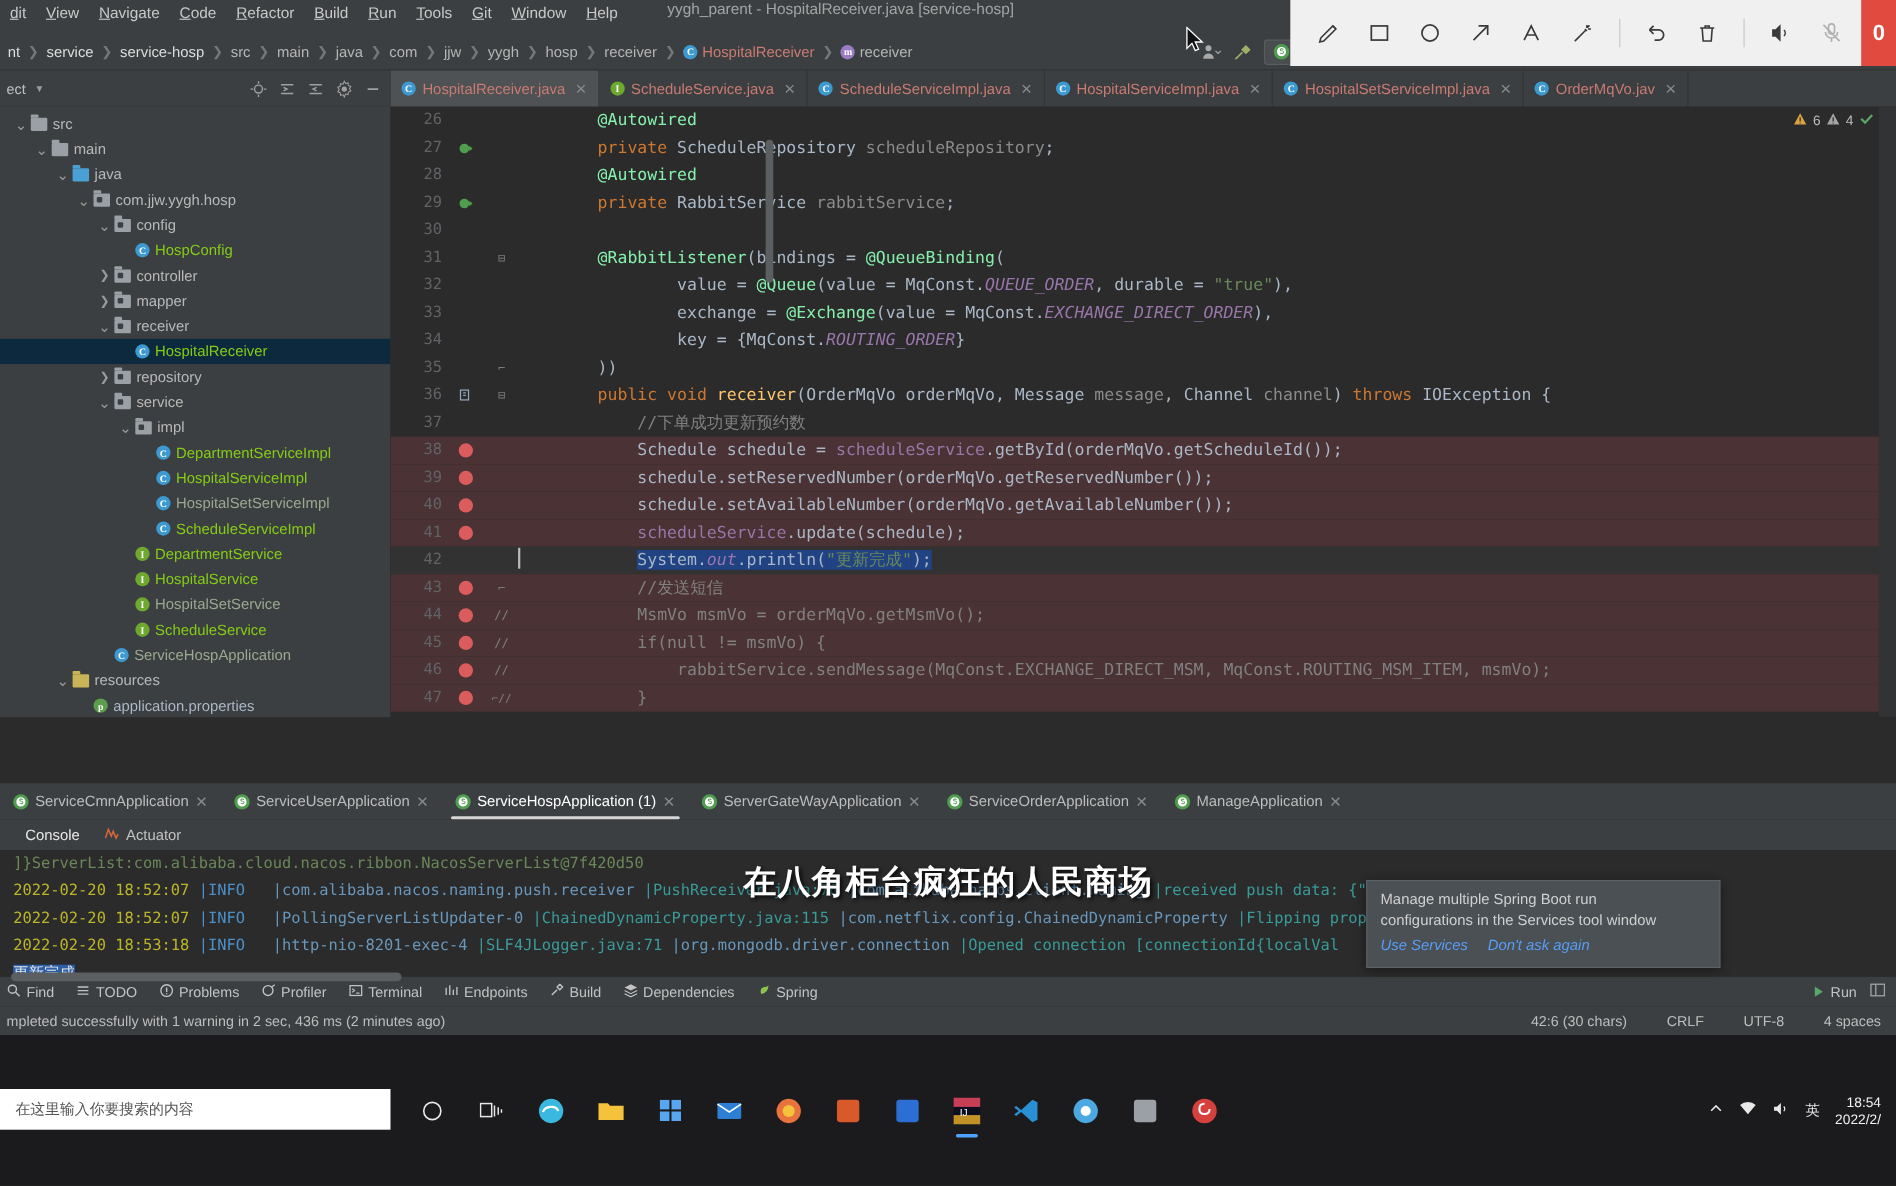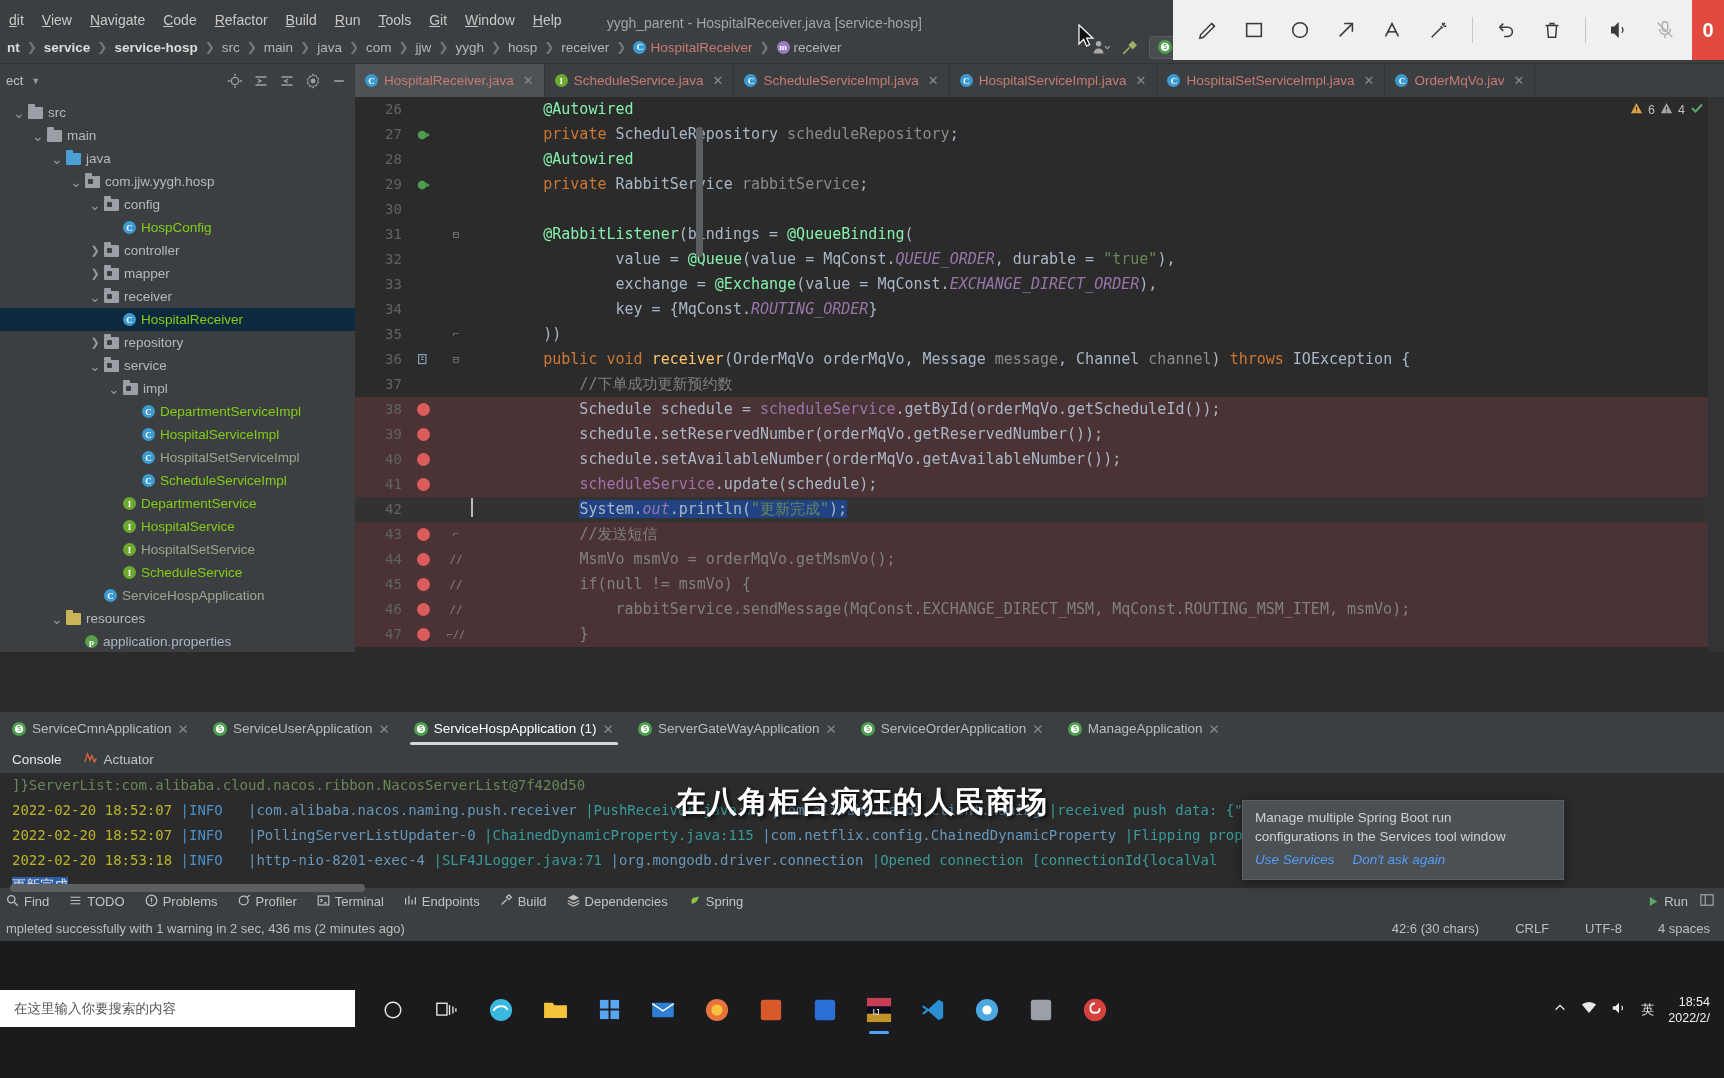--- a/index.html
+++ b/index.html
@@ -7,21 +7,21 @@
   body {
     width:1724px; height:1078px; overflow:hidden; position:relative;
     font-family:"Liberation Sans", sans-serif; color:#bbbbbb;
     font-size:13px; -webkit-font-smoothing:antialiased;
   }
   .mono { font-family:"DejaVu Sans Mono","Liberation Mono", monospace; }
 
   
   #menubar{
     position:absolute; left:0; top:0; width:1724px; height:31px;
-    background:#3c3f41; display:flex; align-items:flex-end;
+    background:#3c3f41; display:flex; align-items:flex-start;
   }
   #menubar .mi{ padding:3px 9px; color:#c8c8c8; font-size:14px; white-space:nowrap; }
   #menubar .mi u{ text-decoration:underline; }
   #win-title{ margin-left:36px; color:#a4a4a4; font-size:14px; white-space:nowrap;}
 
   
   #annotate-bar{
     position:absolute; right:0; top:0; height:60px; width:551px;
     background:#f0f0f0; display:flex; align-items:center; z-index:60;
     padding-left:22px; gap:20px;
@@ -38,21 +38,21 @@
   #mouse-cursor{ position:absolute; left:1078px; top:24px; z-index:70; }
 
   
   #navbar{
     position:absolute; left:0; top:31px; width:1724px; height:33px;
     background:#3c3f41; display:flex; align-items:center; font-size:13.5px;
     border-bottom:1px solid #323232;
   }
   #crumbs{ display:flex; align-items:center; padding-left:4px; }
   #crumbs .crumb{ color:#b5b5b5; padding:0 3px; white-space:nowrap;}
-  #crumbs .crumb.b{ color:#dcdcdc; font-weight:bold; }
+  #crumbs .crumb.b{ color:#dcdcdc; font-weight:normal; }
   #crumbs .sep{ color:#777; padding:0 4px; font-size:12px;}
   #crumbs .icn{ display:inline-flex; align-items:center; gap:4px;}
   .c-badge{ width:13px; height:13px; border-radius:50%; display:inline-flex;
     align-items:center; justify-content:center; font-size:9px; color:#fff;
     font-family:"Liberation Serif",serif; font-weight:bold; flex:none;}
   .c-badge.cls{ background:#3d9ad1; }
   .c-badge.iface{ background:#6ca92e; }
   .c-badge.meth{ background:#9b7cc4; }
   #navbar-right{ margin-left:auto; display:flex; align-items:center; gap:9px; padding-right:6px;}
   #runcfg{
@@ -148,21 +148,21 @@
      white-space:nowrap; position:relative; }
   .rtab.active{ color:#ffffff; }
   .rtab.active:after{ content:''; position:absolute; left:8px; right:8px; bottom:0;
      height:3px; background:#d6d6d6; border-radius:2px;}
   .rtab .x{ color:#8a8a8a; }
   .springdot{ width:14px; height:14px; border-radius:50%; background:#4f9e4f;
      display:inline-flex; align-items:center; justify-content:center; flex:none;}
 
   #runsub{
     position:absolute; left:0; top:745px; width:1724px; height:28px;
-    background:#3c3f41; display:flex; align-items:center; gap:22px; padding-left:12px;
+    background:#3c3f41; display:flex; align-items:center; gap:22px; padding-left:23px;
     font-size:13.5px; color:#c2c2c2;
   }
   #runsub .it{ display:flex; align-items:center; gap:6px; }
   #runsub .it.active{ color:#e8e8e8; }
 
   #console{
     position:absolute; left:0; top:773px; width:1724px; height:115px;
     background:#2b2b2b; overflow:hidden; padding-left:12px;
     font-family:"DejaVu Sans Mono","Liberation Mono",monospace; font-size:14px;
   }

